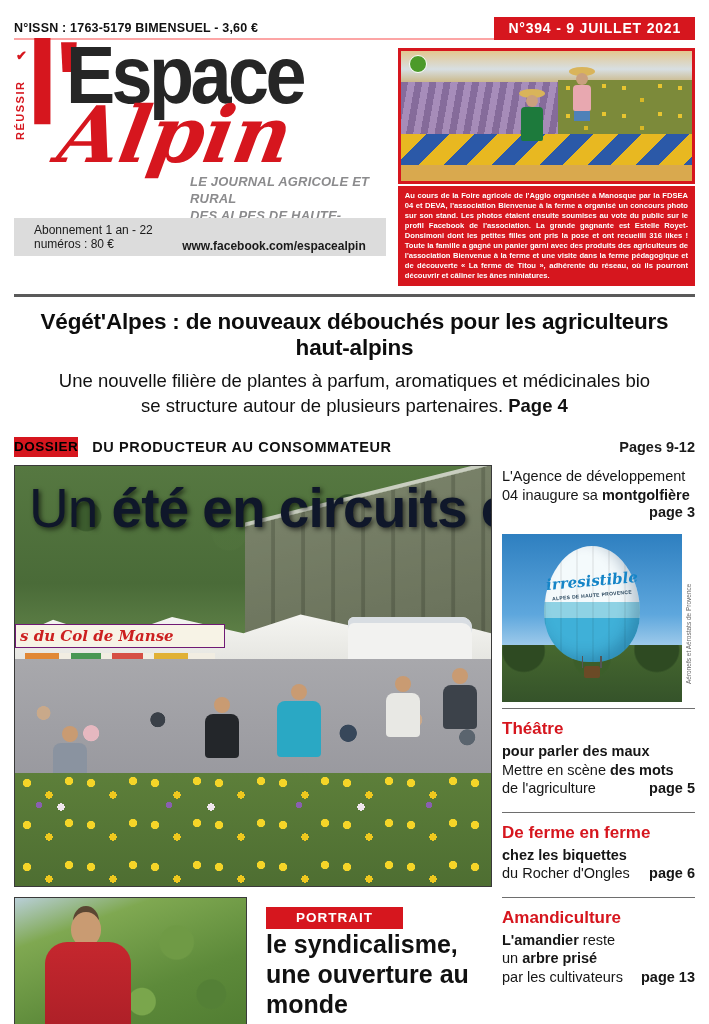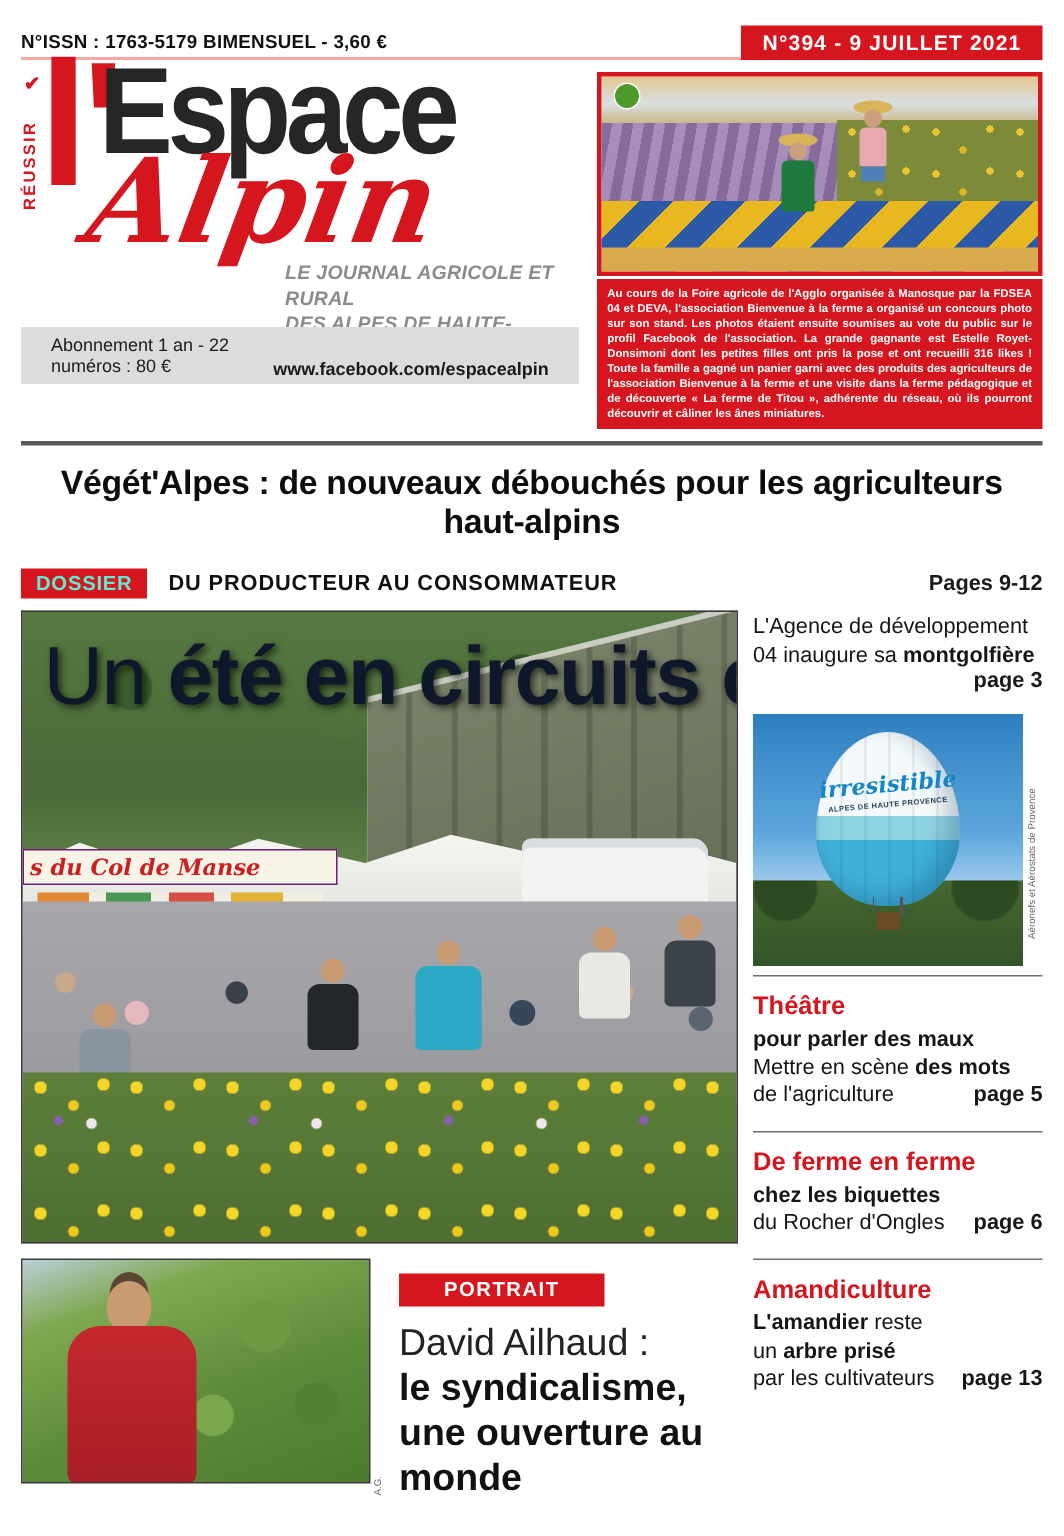--- a/index.html
+++ b/index.html
@@ -63,22 +63,22 @@
 
   .full-rule{border-top:3px solid #5a5a5a;margin-top:8px;}
 
   
   .lead{text-align:center;margin-top:12px;}
   .lead-title{font-size:22.5px;font-weight:bold;letter-spacing:-.2px;color:#0d0d0d;}
   .lead-sub{font-size:18.5px;margin-top:8px;line-height:1.35;color:#111;}
 
   
   .dossier-bar{display:flex;align-items:center;margin-top:18px;gap:14px;}
-  .dossier-kicker{background:#d6161e;color:#5eead4;font-weight:bold;font-size:13.5px;
-        padding:2px 10px 3px;letter-spacing:.5px;}
+  .dossier-kicker{background:#d6161e;color:#000000;font-weight:bold;font-size:13.5px;
+        padding:2px 0 3px;letter-spacing:.5px;}
   .dossier-title{font-weight:bold;font-size:14.5px;letter-spacing:.6px;color:#111;}
   .dossier-pages{margin-left:auto;font-weight:bold;font-size:14.5px;}
 
   
   .main{display:flex;gap:10px;margin-top:8px;}
   .col-left{width:478px;}
   .col-right{width:193px;font-size:14.5px;}
 
   
   .market{position:relative;width:100%;height:422px;border:1px solid #3a3a3a;box-sizing:border-box;
@@ -233,20 +233,27 @@
         </div>
       </div>
       <div class="contest-caption">Au cours de la Foire agricole de l'Agglo organisée à Manosque par la FDSEA 04 et DEVA, l'association Bienvenue à la ferme a organisé un concours photo sur son stand. Les photos étaient ensuite soumises au vote du public sur le profil Facebook de l'association. La grande gagnante est Estelle Royet-Donsimoni dont les petites filles ont pris la pose et ont recueilli 316 likes ! Toute la famille a gagné un panier garni avec des produits des agriculteurs de l'association Bienvenue à la ferme et une visite dans la ferme pédagogique et de découverte « La ferme de Titou », adhérente du réseau, où ils pourront découvrir et câliner les ânes miniatures.</div>
     </div>
   </div>
 
   <div class="full-rule"></div>
 
   <div class="lead">
     <div class="lead-title">Végét'Alpes : de nouveaux débouchés pour les agriculteurs haut-alpins</div>
+    <div class="lead-sub">
+      <div>Une nouvelle filière de plantes à parfum, aromatiques et médicinales bio</div>
+      <div>
+        <span>se structure autour de plusieurs partenaires.</span>
+        <span class="b">Page 4</span>
+      </div>
+    </div>
   </div>
 
   <div class="dossier-bar">
     <span class="dossier-kicker">DOSSIER</span>
     <span class="dossier-title">DU PRODUCTEUR AU CONSOMMATEUR</span>
     <span class="dossier-pages">Pages 9-12</span>
   </div>
 
   <div class="main">
 
@@ -289,21 +296,20 @@
       </div>
 
       <div class="portrait">
         <div class="portrait-photo">
           <div class="man-head"></div>
           <div class="man-shirt"></div>
         </div>
         <div class="photo-credit-v">A.G.</div>
         <div class="portrait-text">
           <div class="portrait-kicker">PORTRAIT</div>
-          <div class="portrait-line1">David Ailhaud :</div>
           <div class="portrait-line-bold">le syndicalisme,</div>
           <div class="portrait-line-bold">une ouverture au monde</div>
           
         </div>
       </div>
     </div>
 
     <div class="col-right">
       <section class="sb-section">
           <div class="sb-line"><span>L'Agence de développement</span></div>

